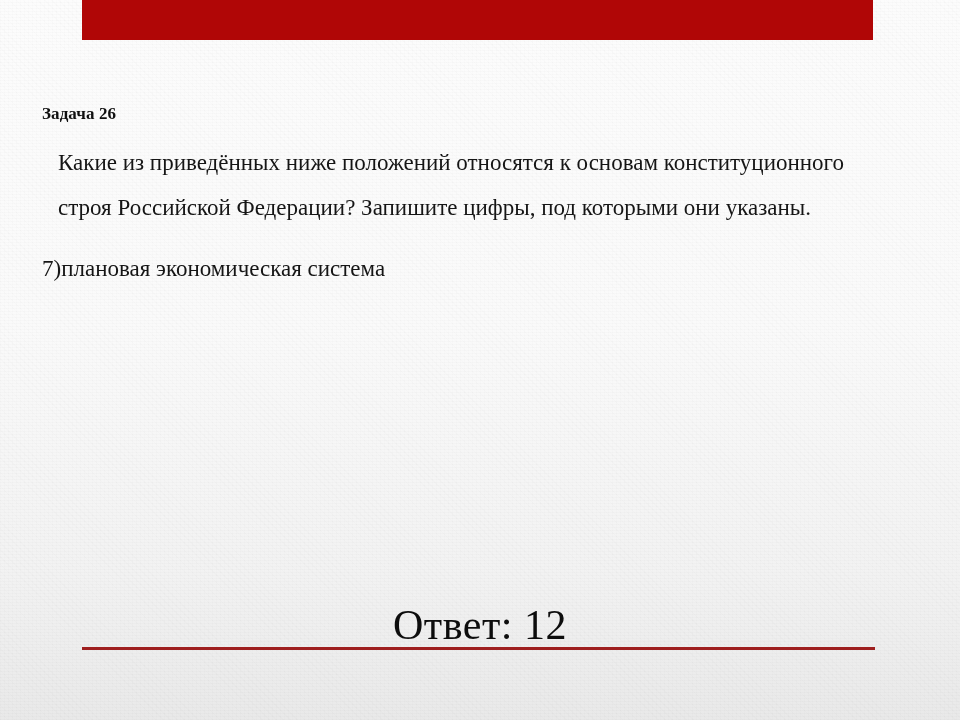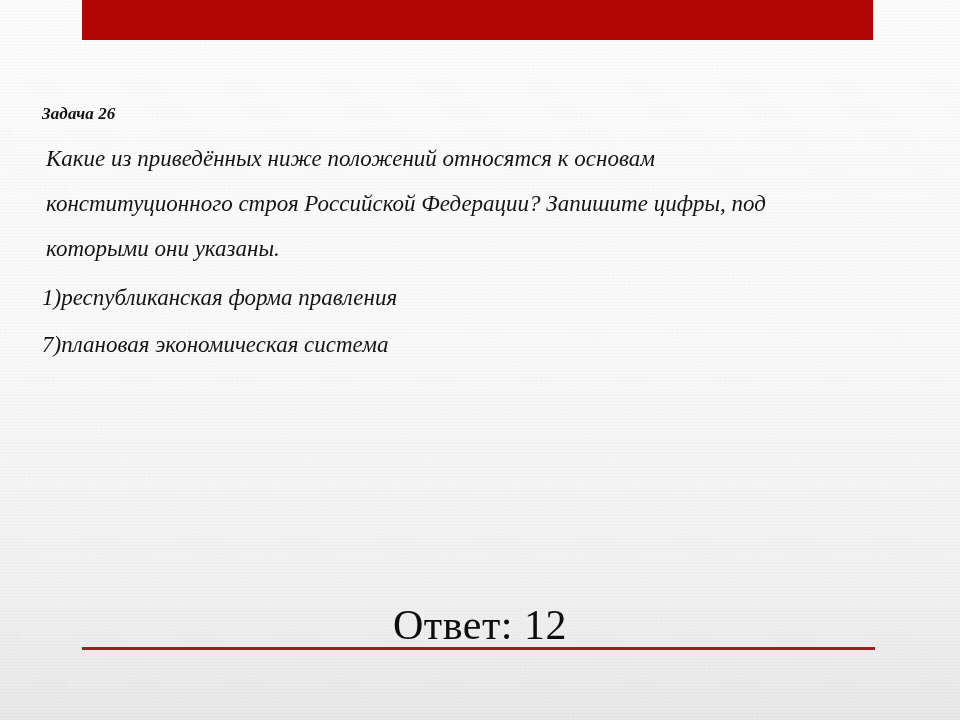--- a/index.html
+++ b/index.html
@@ -46,37 +46,36 @@
     height: 40px;
     background: #b00606;
   }
 
   
   .content {
     position: absolute;
     left: 42px;
     top: 104px;
     width: 880px;
-    font-style: italic;
   }
 
   .task-label {
     font-size: 17px;
     font-weight: bold;
     color: #101010;
     line-height: 20px;
     margin: 0 0 12px 0;
     letter-spacing: 0.1px;
   }
 
   .question {
     font-size: 23px;
     color: #151515;
     line-height: 45px;
-    margin: 4px;
+    margin: 16px;
     width: 790px;
   }
 
   .options {
     list-style: none;
     margin: 4px 0 0 0;
     padding: 0;
   }
 
   .options li {
@@ -116,21 +115,20 @@
 
   <div class="banner"></div>
 
   <div class="content">
 
     <p class="task-label">Задача 26</p>
 
     <p class="question">Какие из приведённых ниже положений относятся к основам конституционного строя Российской Федерации? Запишите цифры, под которыми они указаны.</p>
 
     <ul class="options">
-      <li>1)республиканская форма правления</li>
       <li>7)плановая экономическая система</li>
     </ul>
 
   </div>
 
   <div class="answer">Ответ: 12</div>
 
   <div class="rule"></div>
 
 </div>

